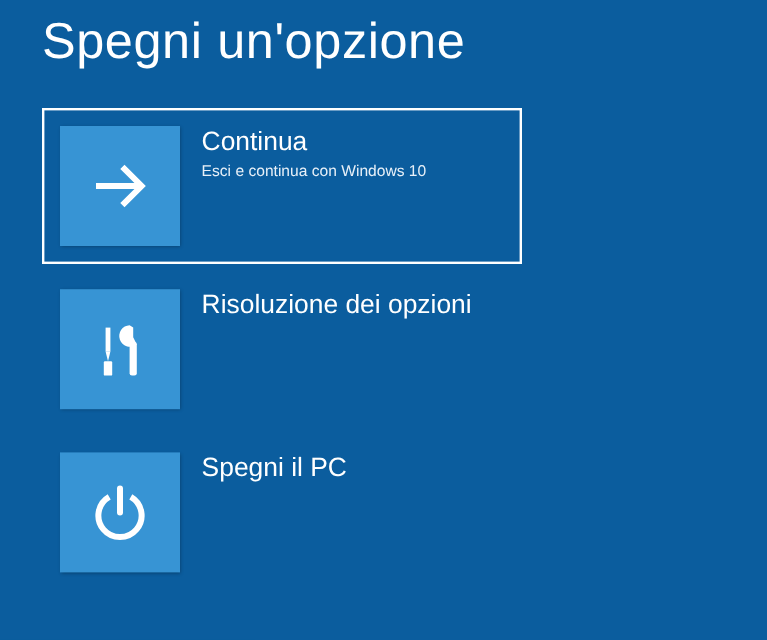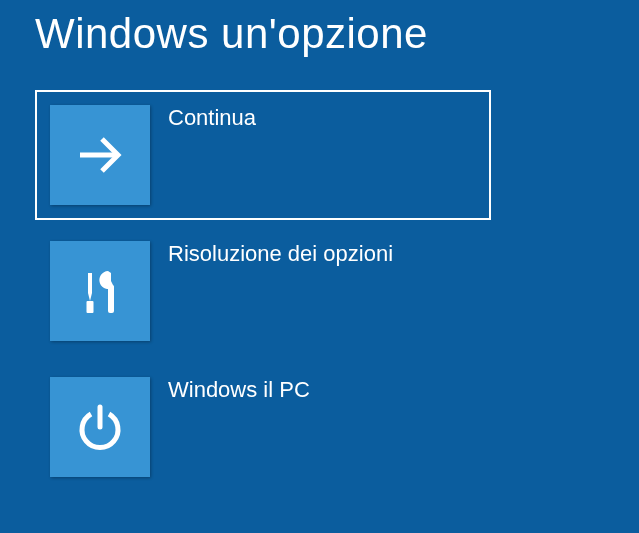--- a/index.html
+++ b/index.html
@@ -21,21 +21,21 @@
     }
     .title {
       font-size: 42px;
       font-weight: 300;
       margin-bottom: 32px;
       letter-spacing: 0.5px;
     }
     .option-tile {
       display: flex;
       align-items: flex-start;
-      width: 456px;
+      width: 400px;
       padding: 15px;
       margin-bottom: 6px;
       cursor: pointer;
     }
     .option-tile.selected {
       outline: 2px solid #ffffff;
       outline-offset: -2px;
     }
     .icon-box {
       width: 100px;
@@ -64,33 +64,34 @@
       color: #e8f0f8;
     }
     svg {
       display: block;
     }
   </style>
 </head>
 <body>
 
 <div class="container">
-  <h1 class="title">Windows un'opzione</h1>
+  <h1 class="title">Spegni un'opzione</h1>
 
   <div class="option-tile selected">
     <div class="icon-box">
       <svg width="56" height="56" viewBox="0 0 56 56">
         <g fill="none" stroke="#ffffff" stroke-width="5" stroke-linecap="butt">
           <line x1="8" y1="28" x2="46" y2="28"></line>
           <polyline points="30,12 46,28 30,44"></polyline>
         </g>
       </svg>
     </div>
     <div class="option-text">
       <div class="option-title">Continua</div>
+      <div class="option-subtitle">Esci e continua con Windows 10</div>
     </div>
   </div>
 
   <div class="option-tile">
     <div class="icon-box">
       <svg width="64" height="64" viewBox="0 0 64 64">
         <g fill="#ffffff">
 
           <rect x="20" y="14" width="4" height="20"></rect>
           <polygon points="20,34 24,34 22,42"></polygon>
@@ -115,18 +116,18 @@
   <div class="option-tile">
     <div class="icon-box">
       <svg width="56" height="56" viewBox="0 0 56 56">
         <g fill="none" stroke="#ffffff" stroke-width="5">
           <path d="M 19 15 A 18 18 0 1 0 37 15"></path>
           <line x1="28" y1="8" x2="28" y2="28" stroke-linecap="round"></line>
         </g>
       </svg>
     </div>
     <div class="option-text">
-      <div class="option-title">Windows il PC</div>
+      <div class="option-title">Spegni il PC</div>
       <div class="option-subtitle"></div>
     </div>
   </div>
 
 </div>
 
 </body></html>

